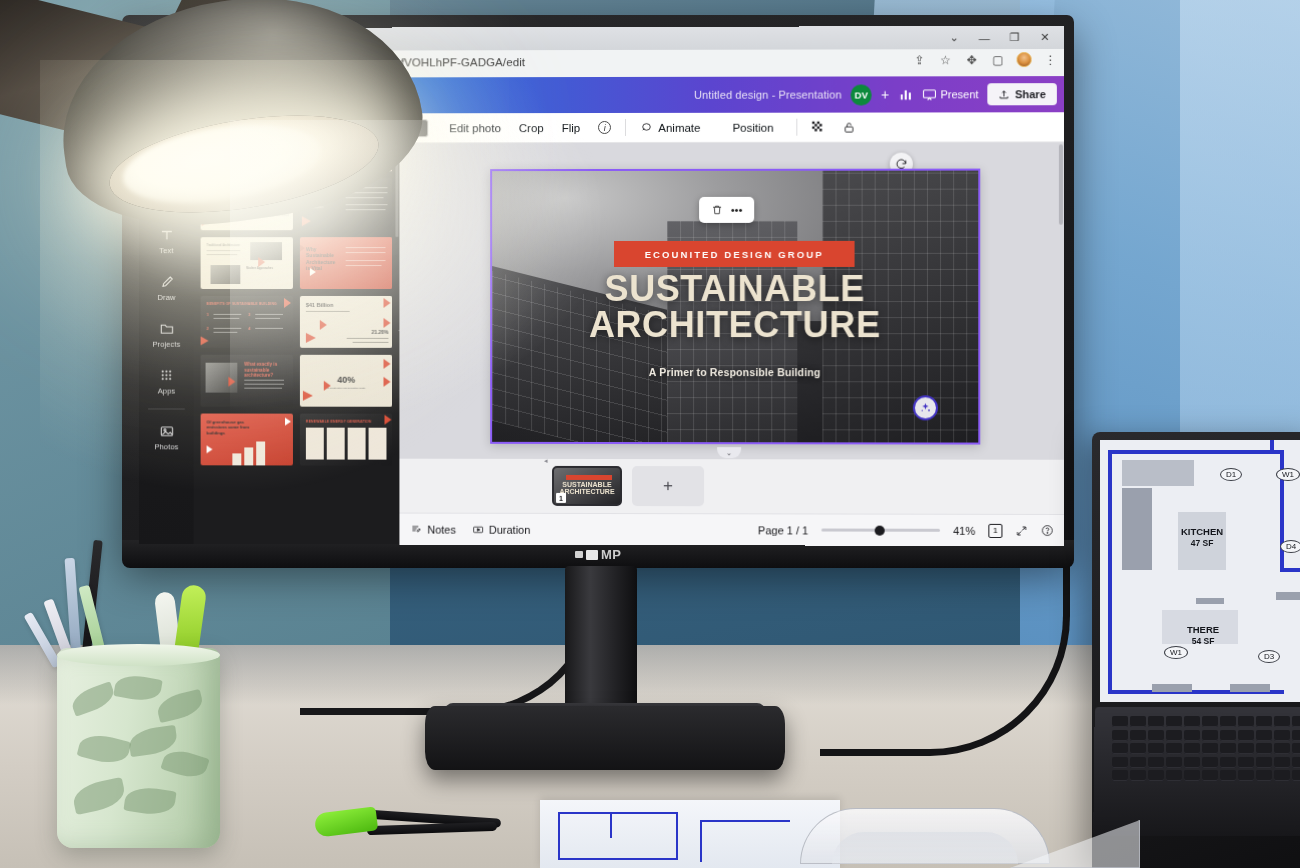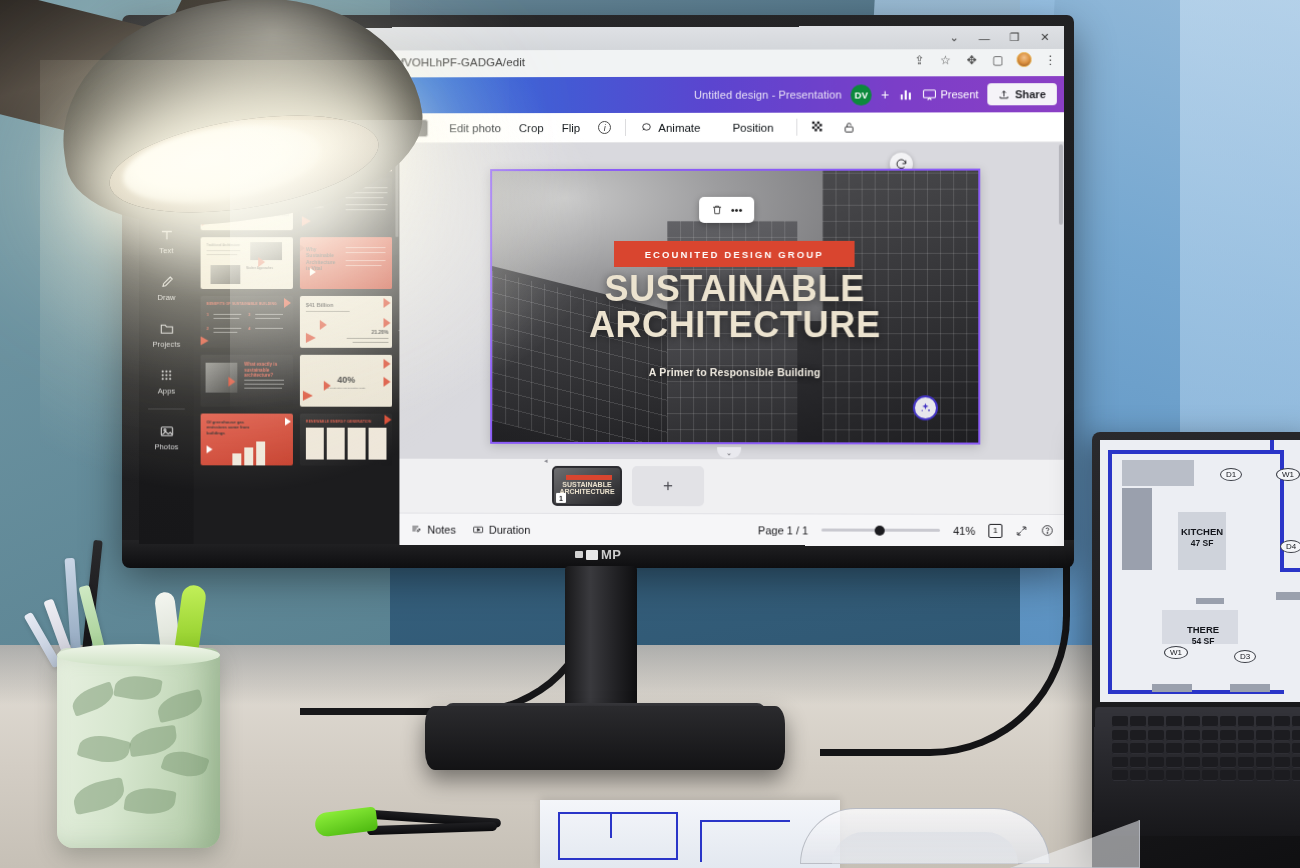--- a/index.html
+++ b/index.html
@@ -960,21 +960,21 @@
       </div>
       <div class="fp-room" style="left:62px;top:184px;width:82px">
         <span>THERE</span>
         <small>54 SF</small>
       </div>
 
       <div class="fp-tag" style="left:120px;top:28px">D1</div>
       <div class="fp-tag" style="left:176px;top:28px">W1</div>
       <div class="fp-tag" style="left:180px;top:100px">D4</div>
       <div class="fp-tag" style="left:64px;top:206px">W1</div>
-      <div class="fp-tag" style="left:134px;top:210px">D3</div>
+      <div class="fp-tag" style="left:158px;top:210px">D3</div>
     </div>
   </div>
   <div class="laptop-base"></div>
   <div class="kb">
     <i></i>
       <i></i>
       <i></i>
       <i></i>
       <i></i>
       <i></i>

